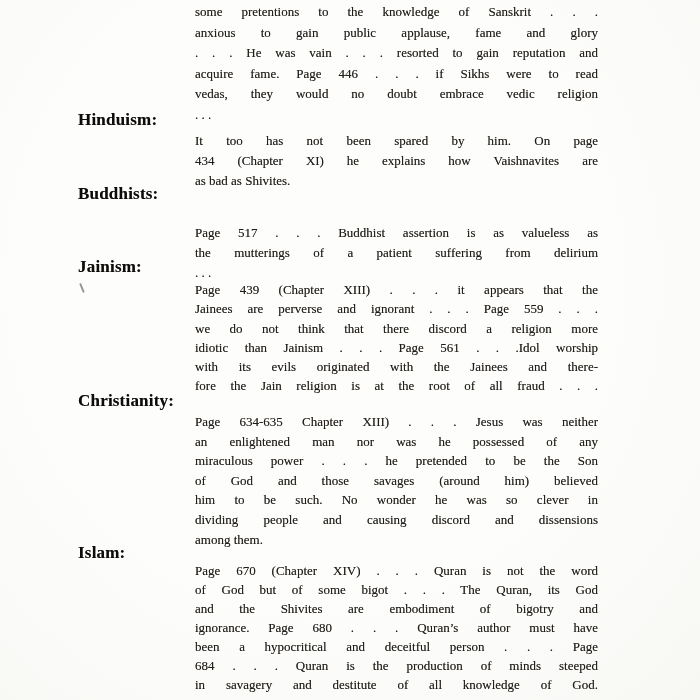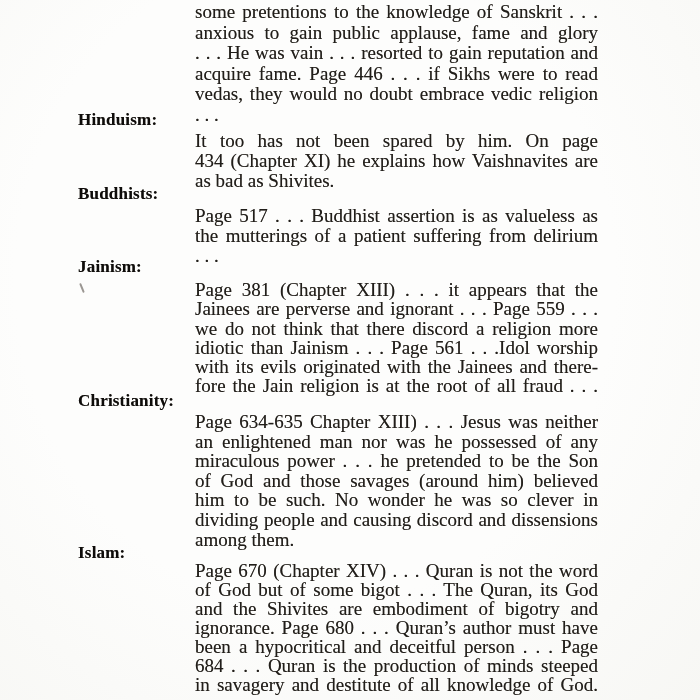--- a/index.html
+++ b/index.html
@@ -19,21 +19,21 @@
     font-size: 17px;
     font-weight: 700;
     color: #0e0c0a;
     letter-spacing: 0.2px;
     white-space: nowrap;
   }
   .para {
     position: absolute;
     left: 195px;
     width: 403px;
-    font-size: 19px;
+    font-size: 13px;
   }
   .line {
     text-align: justify;
     text-align-last: justify;
   }
   .line.left {
     text-align: left;
     text-align-last: left;
   }
   .scan-mark {
@@ -68,28 +68,28 @@
     <div class="line">vedas, they would no doubt embrace vedic religion</div>
     <div class="line left">. . .</div>
   </div>
 
   <div class="para" style="top:131px; line-height:20px">
     <div class="line">It too has not been spared by him. On page</div>
     <div class="line">434 (Chapter XI) he explains how Vaishnavites are</div>
     <div class="line left">as bad as Shivites.</div>
   </div>
 
-  <div class="para" style="top:206px; line-height:20px">
+  <div class="para" style="top:223px; line-height:20px">
     <div class="line">Page 517 . . . Buddhist assertion is as valueless as</div>
     <div class="line">the mutterings of a patient suffering from delirium</div>
     <div class="line left">. . .</div>
   </div>
 
   <div class="para" style="top:280px; line-height:19.3px">
-    <div class="line">Page 381 (Chapter XIII) . . . it appears that the</div>
+    <div class="line">Page 439 (Chapter XIII) . . . it appears that the</div>
     <div class="line">Jainees are perverse and ignorant . . . Page 559 . . .</div>
     <div class="line">we do not think that there discord a religion more</div>
     <div class="line">idiotic than Jainism . . . Page 561 . . .Idol worship</div>
     <div class="line">with its evils originated with the Jainees and there-</div>
     <div class="line">fore the Jain religion is at the root of all fraud . . .</div>
   </div>
 
   <div class="para" style="top:412px; line-height:19.6px">
     <div class="line">Page 634-635 Chapter XIII) . . . Jesus was neither</div>
     <div class="line">an enlightened man nor was he possessed of any</div>

